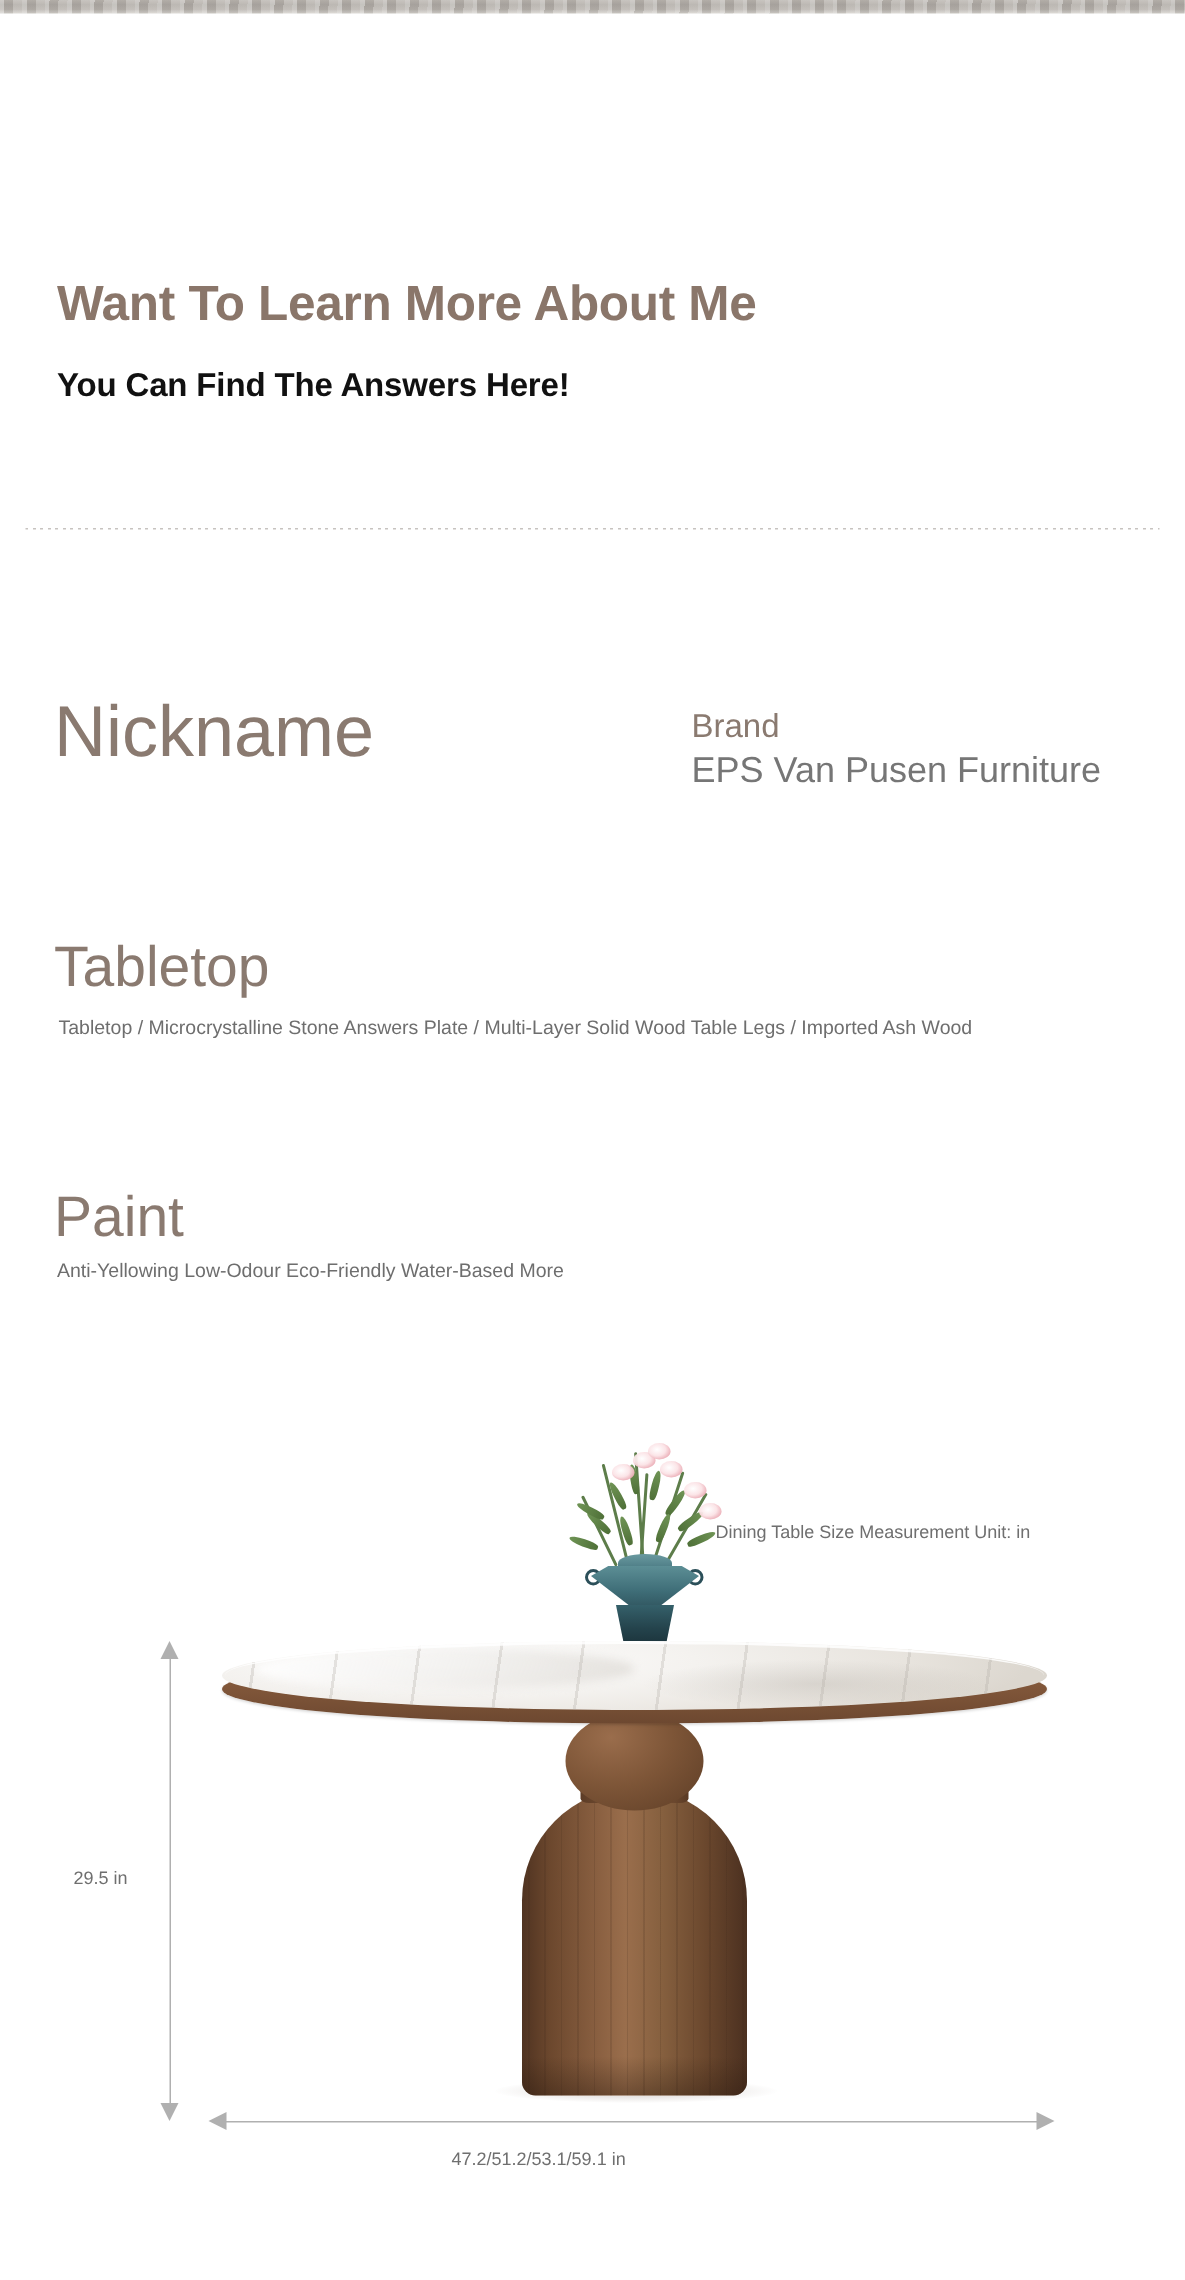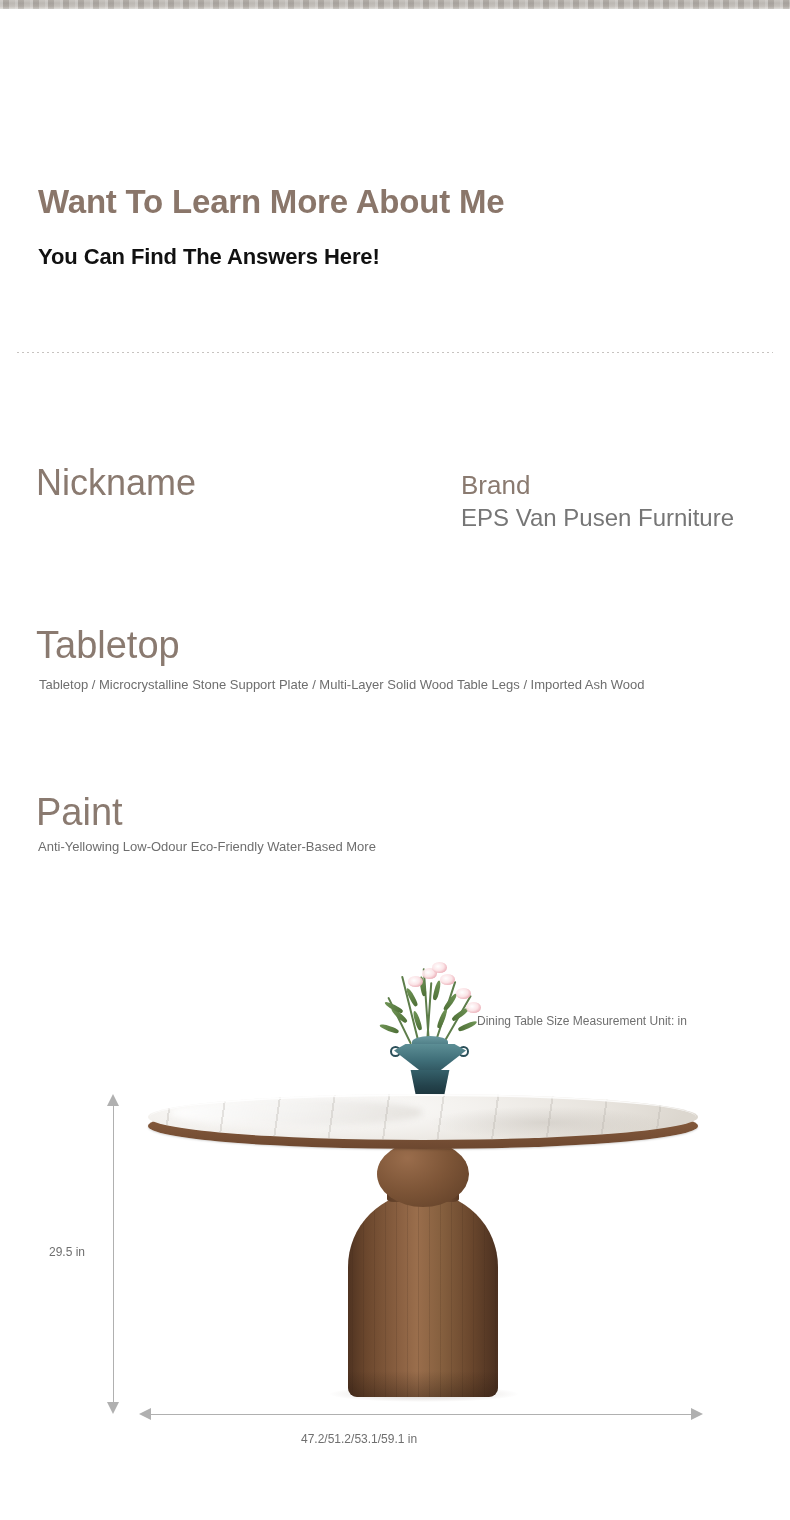--- a/index.html
+++ b/index.html
@@ -84,25 +84,25 @@
     line-height: 1.05;
     font-weight: normal;
   }
   .spec-body {
     color: #6e6e6e;
     line-height: 1.34;
     font-weight: normal;
   }
 
   #spec-nickname      { left: 36px;  top: 464px;  width: 400px; }
-  #spec-nickname .spec-title { font-size: 36px; }
+  #spec-nickname .spec-title { font-size: 48px; }
   #spec-nickname .spec-body  { font-size: 13px; margin-top: 12px; margin-left: 5px; }
 
   #spec-brand         { left: 461px; top: 472px;  width: 310px; }
-  #spec-brand .spec-title { font-size: 26px; }
+  #spec-brand .spec-title { font-size: 22px; }
   #spec-brand .spec-body  { font-size: 24px; margin-top: 6px; color: #767676; line-height: 1.1; }
 
   #spec-material      { left: 36px;  top: 626px;  width: 620px; }
   #spec-material .spec-title { font-size: 38px; }
   #spec-material .spec-body  { font-size: 13px; margin-top: 10px; margin-left: 3px; }
 
   #spec-paint         { left: 36px;  top: 793px;  width: 420px; }
   #spec-paint .spec-title { font-size: 38px; }
   #spec-paint .spec-body  { font-size: 13px; margin-top: 5px; margin-left: 2px; }
 
@@ -330,21 +330,21 @@
     <div class="spec-title">Nickname</div>
   </div>
 
   <div class="spec" id="spec-brand">
     <div class="spec-title">Brand</div>
     <div class="spec-body">EPS Van Pusen Furniture</div>
   </div>
 
   <div class="spec" id="spec-material">
     <div class="spec-title">Tabletop</div>
-    <div class="spec-body">Tabletop / Microcrystalline Stone Support Plate / Multi-Layer Solid Wood Table Legs / Imported Ash Wood</div>
+    <div class="spec-body">Tabletop / Microcrystalline Stone Answers Plate / Multi-Layer Solid Wood Table Legs / Imported Ash Wood</div>
   </div>
 
   <div class="spec" id="spec-paint">
     <div class="spec-title">Paint</div>
     <div class="spec-body">Anti-Yellowing Low-Odour Eco-Friendly Water-Based More</div>
   </div>
 
   <div class="unit-note">Dining Table Size Measurement Unit: in</div>
 
   <div class="table-wrap">

